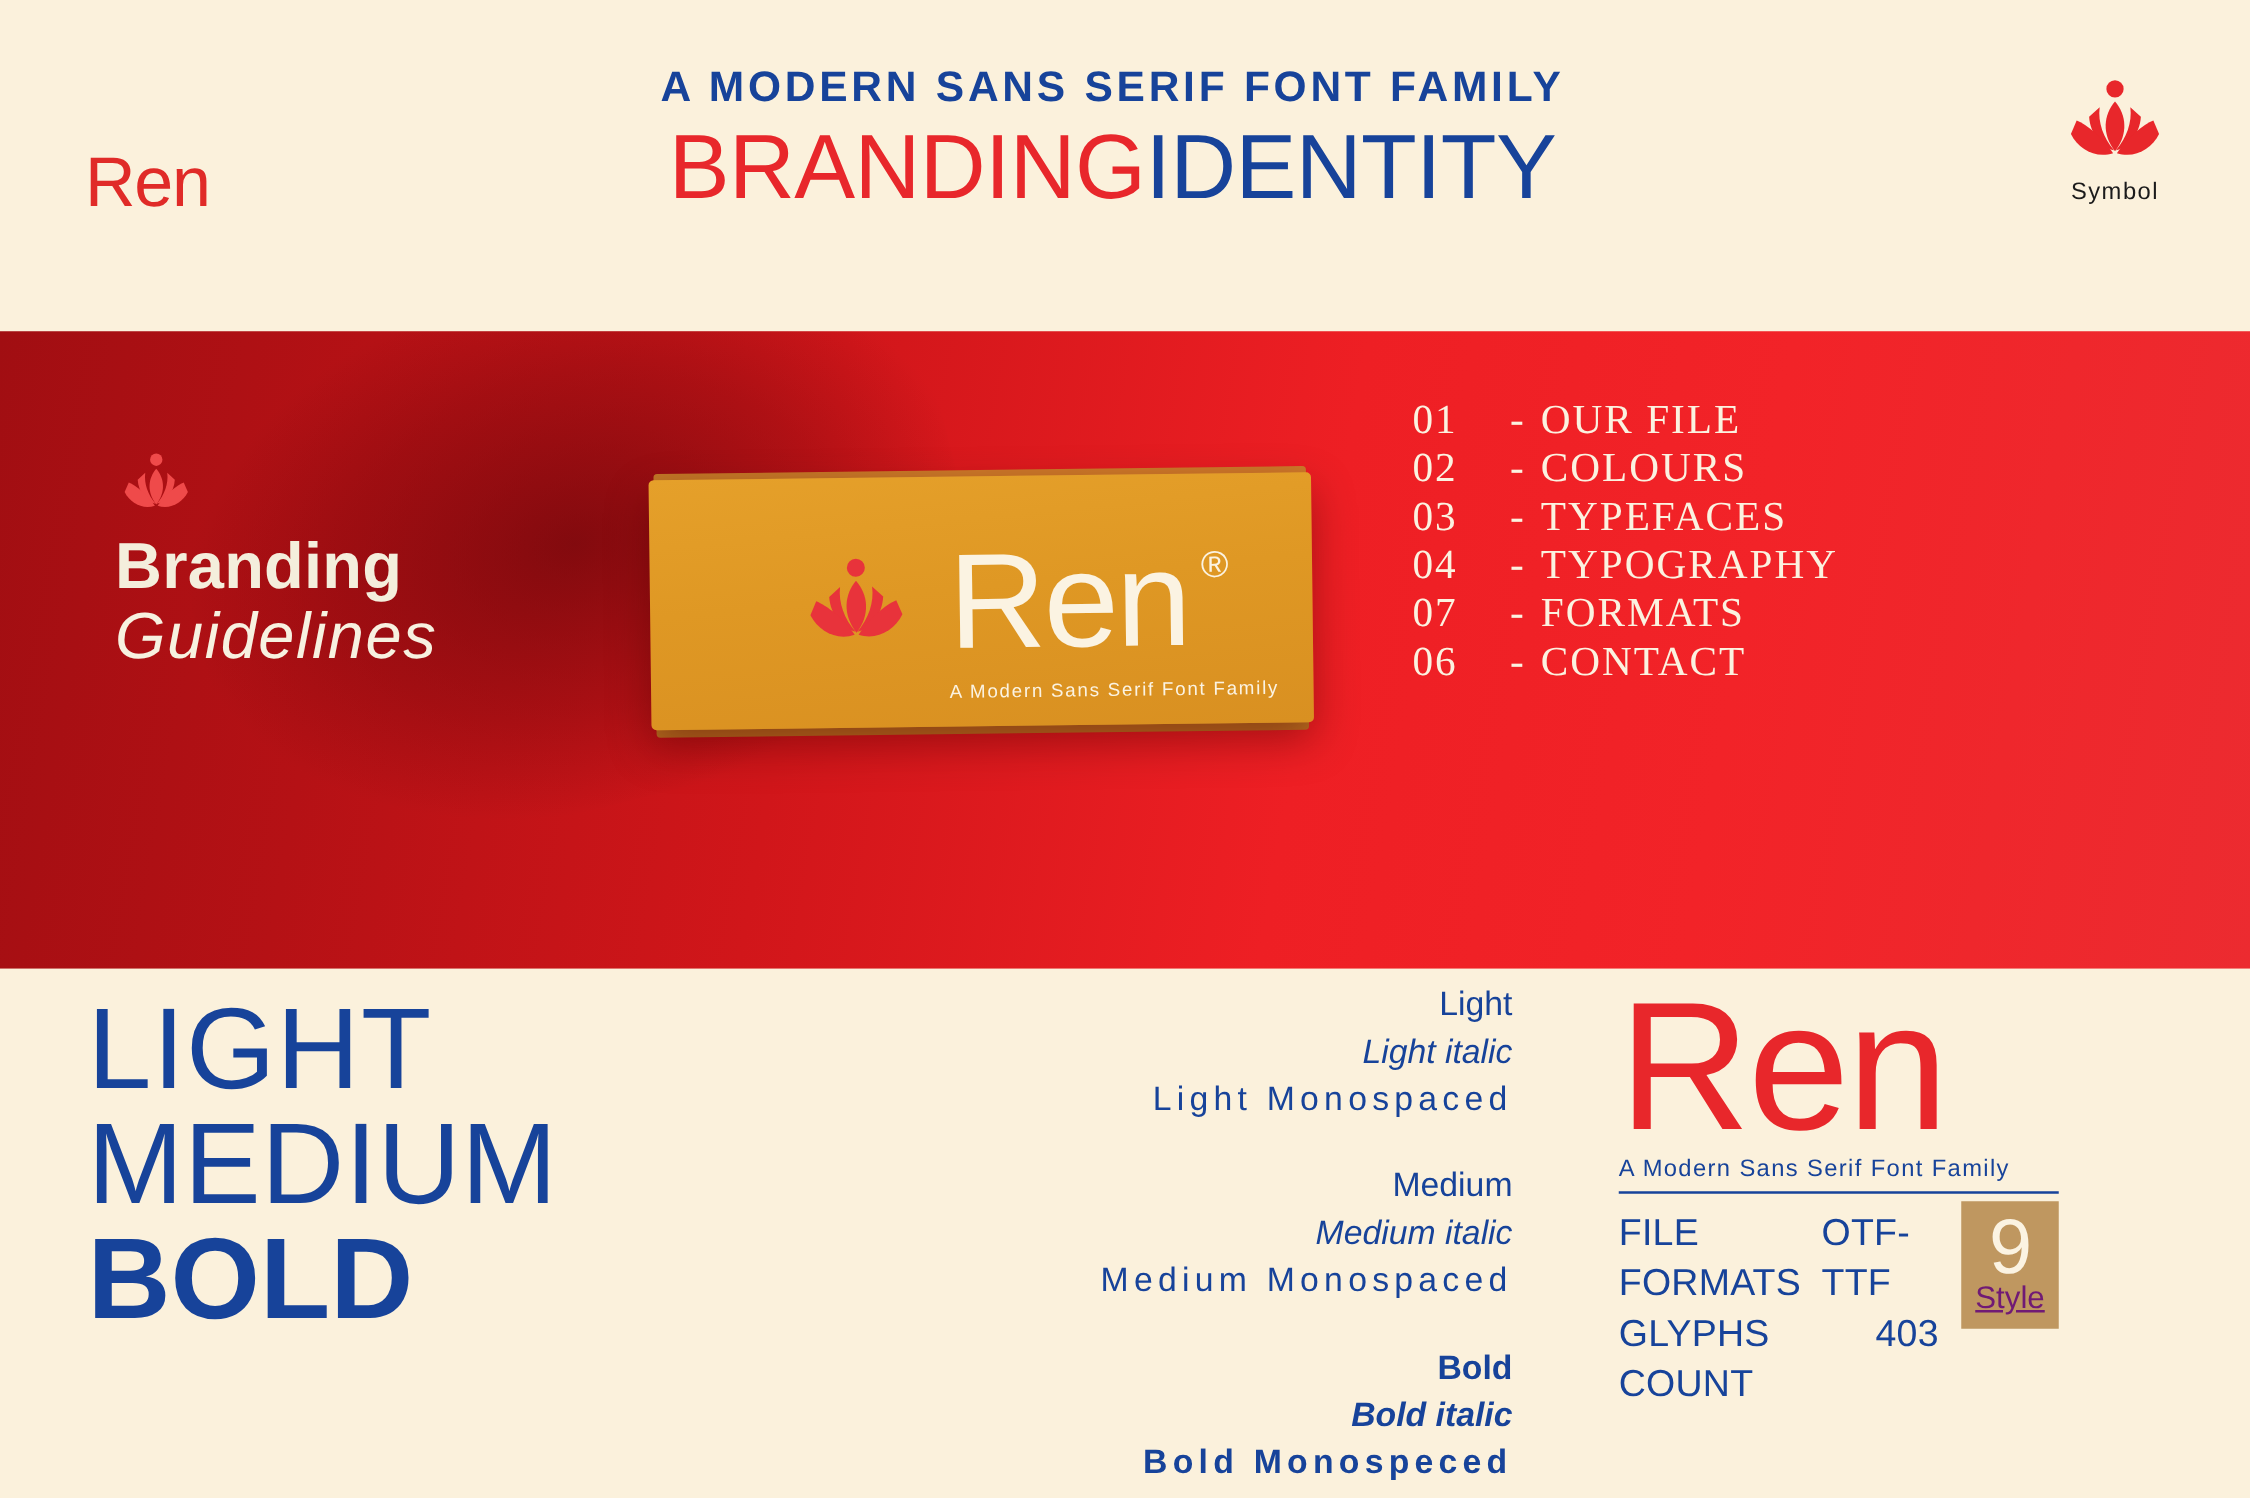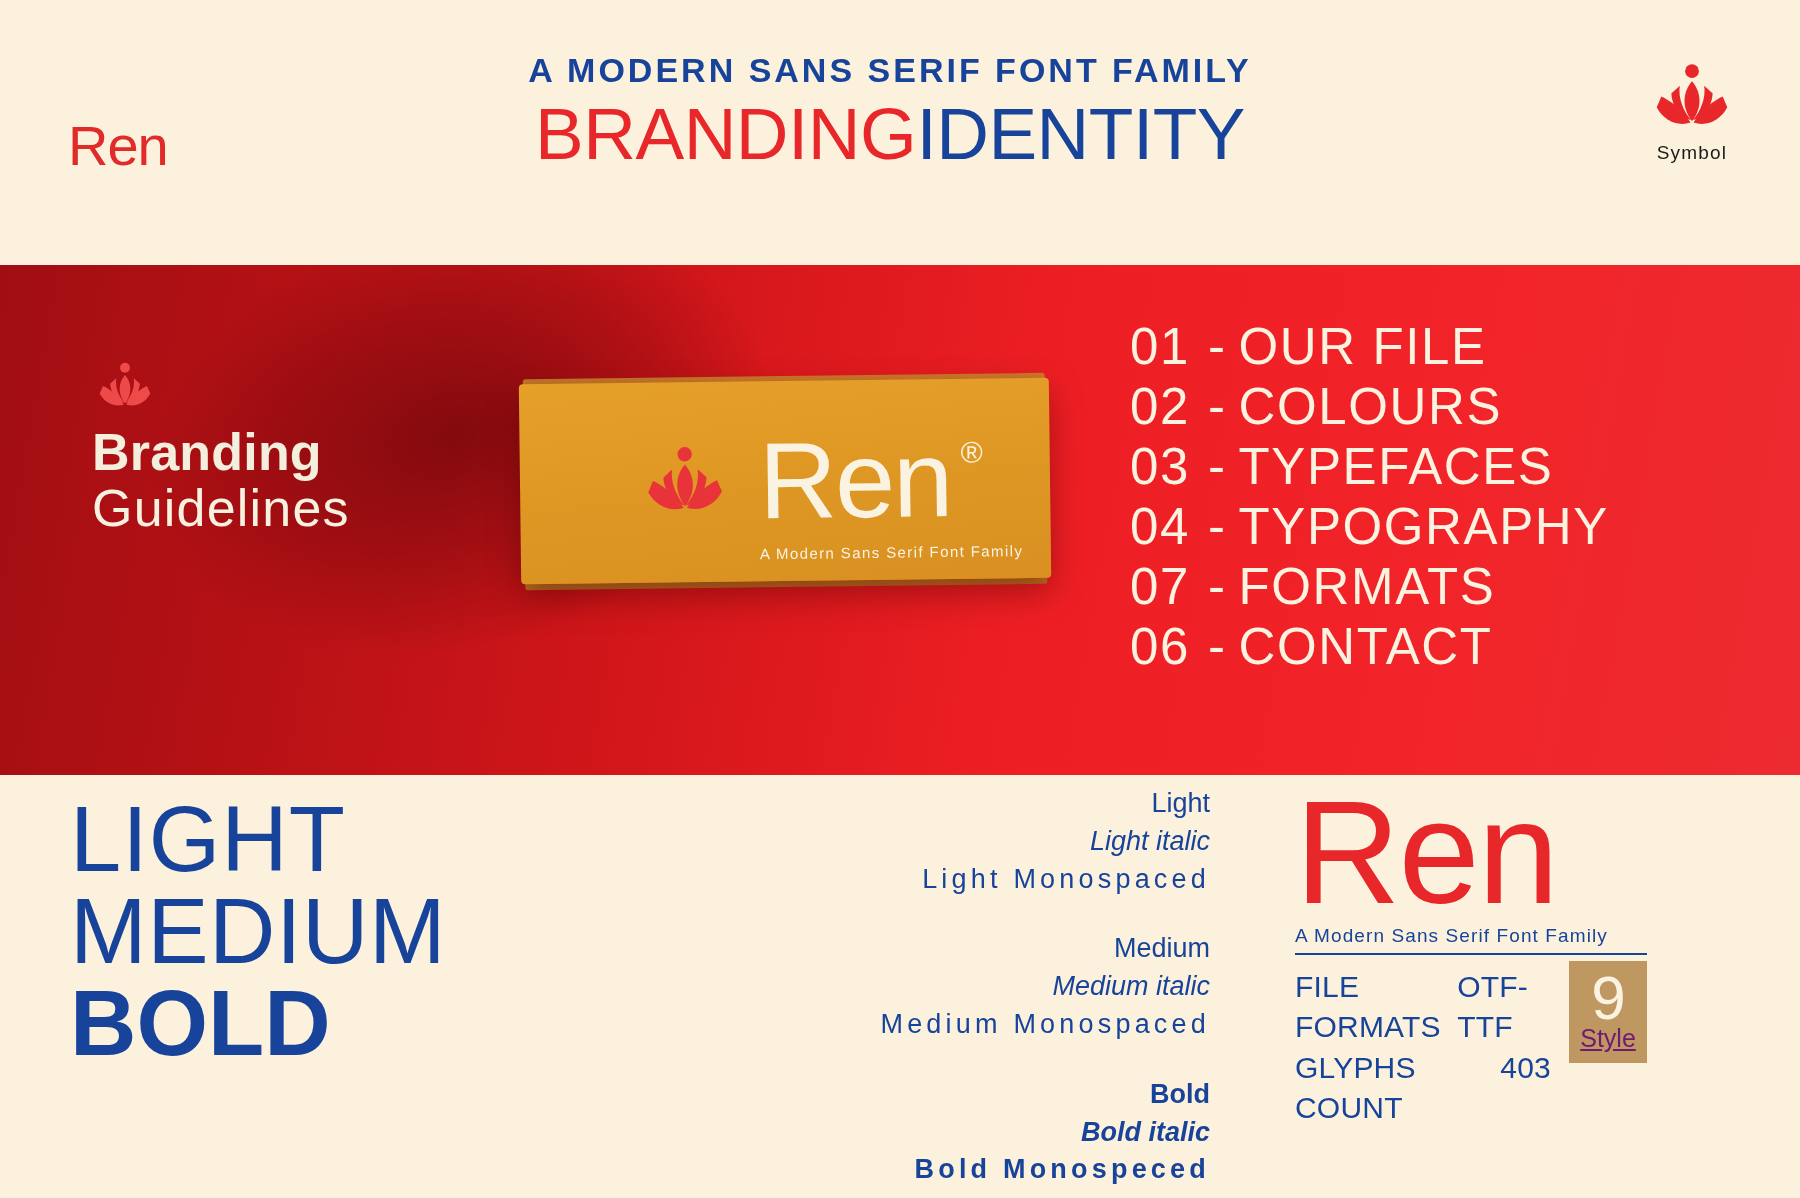--- a/index.html
+++ b/index.html
@@ -93,20 +93,21 @@
   .guidelines .lotus-wrap { margin-bottom:8px; }
   .gl-bold {
     font-size:52px; font-weight:700;
     color:#F4EEDC; line-height:1.05;
     letter-spacing:0.2px;
   }
   .gl-light {
     font-size:52px; font-weight:300;
     color:#F7F1E0; line-height:1.08;
     letter-spacing:1.2px;
+    font-style:italic;
   }
 
   
   .boxshot {
     position:absolute; left:520px; top:116px;
     width:530px; height:200px;
     transform:rotate(-0.7deg);
   }
   .box-face {
     position:absolute; inset:0;
@@ -144,23 +145,23 @@
     font-size:15px; color:#FBF3E2;
     letter-spacing:1.4px; white-space:nowrap;
   }
 
   
   .index-list {
     position:absolute; left:1130px; top:52px;
   }
   .index-row {
     display:flex; align-items:flex-start;
-    font-size:51px; font-weight:300;
+    font-size:33px; font-weight:300;
     color:#FBF2E0; letter-spacing:1.6px;
-    line-height:1.175; white-space:nowrap;
+    line-height:1.175; white-space:nowrap;font-family:Liberation Serif, serif;
   }
   .idx-num { min-width:78px; }
   .idx-dash { margin:0 12px 0 0; }
 
   
   .bottom {
     position:absolute; left:0; top:775px;
     width:1800px; height:407px;
     background:#FBF1DC;
   }

